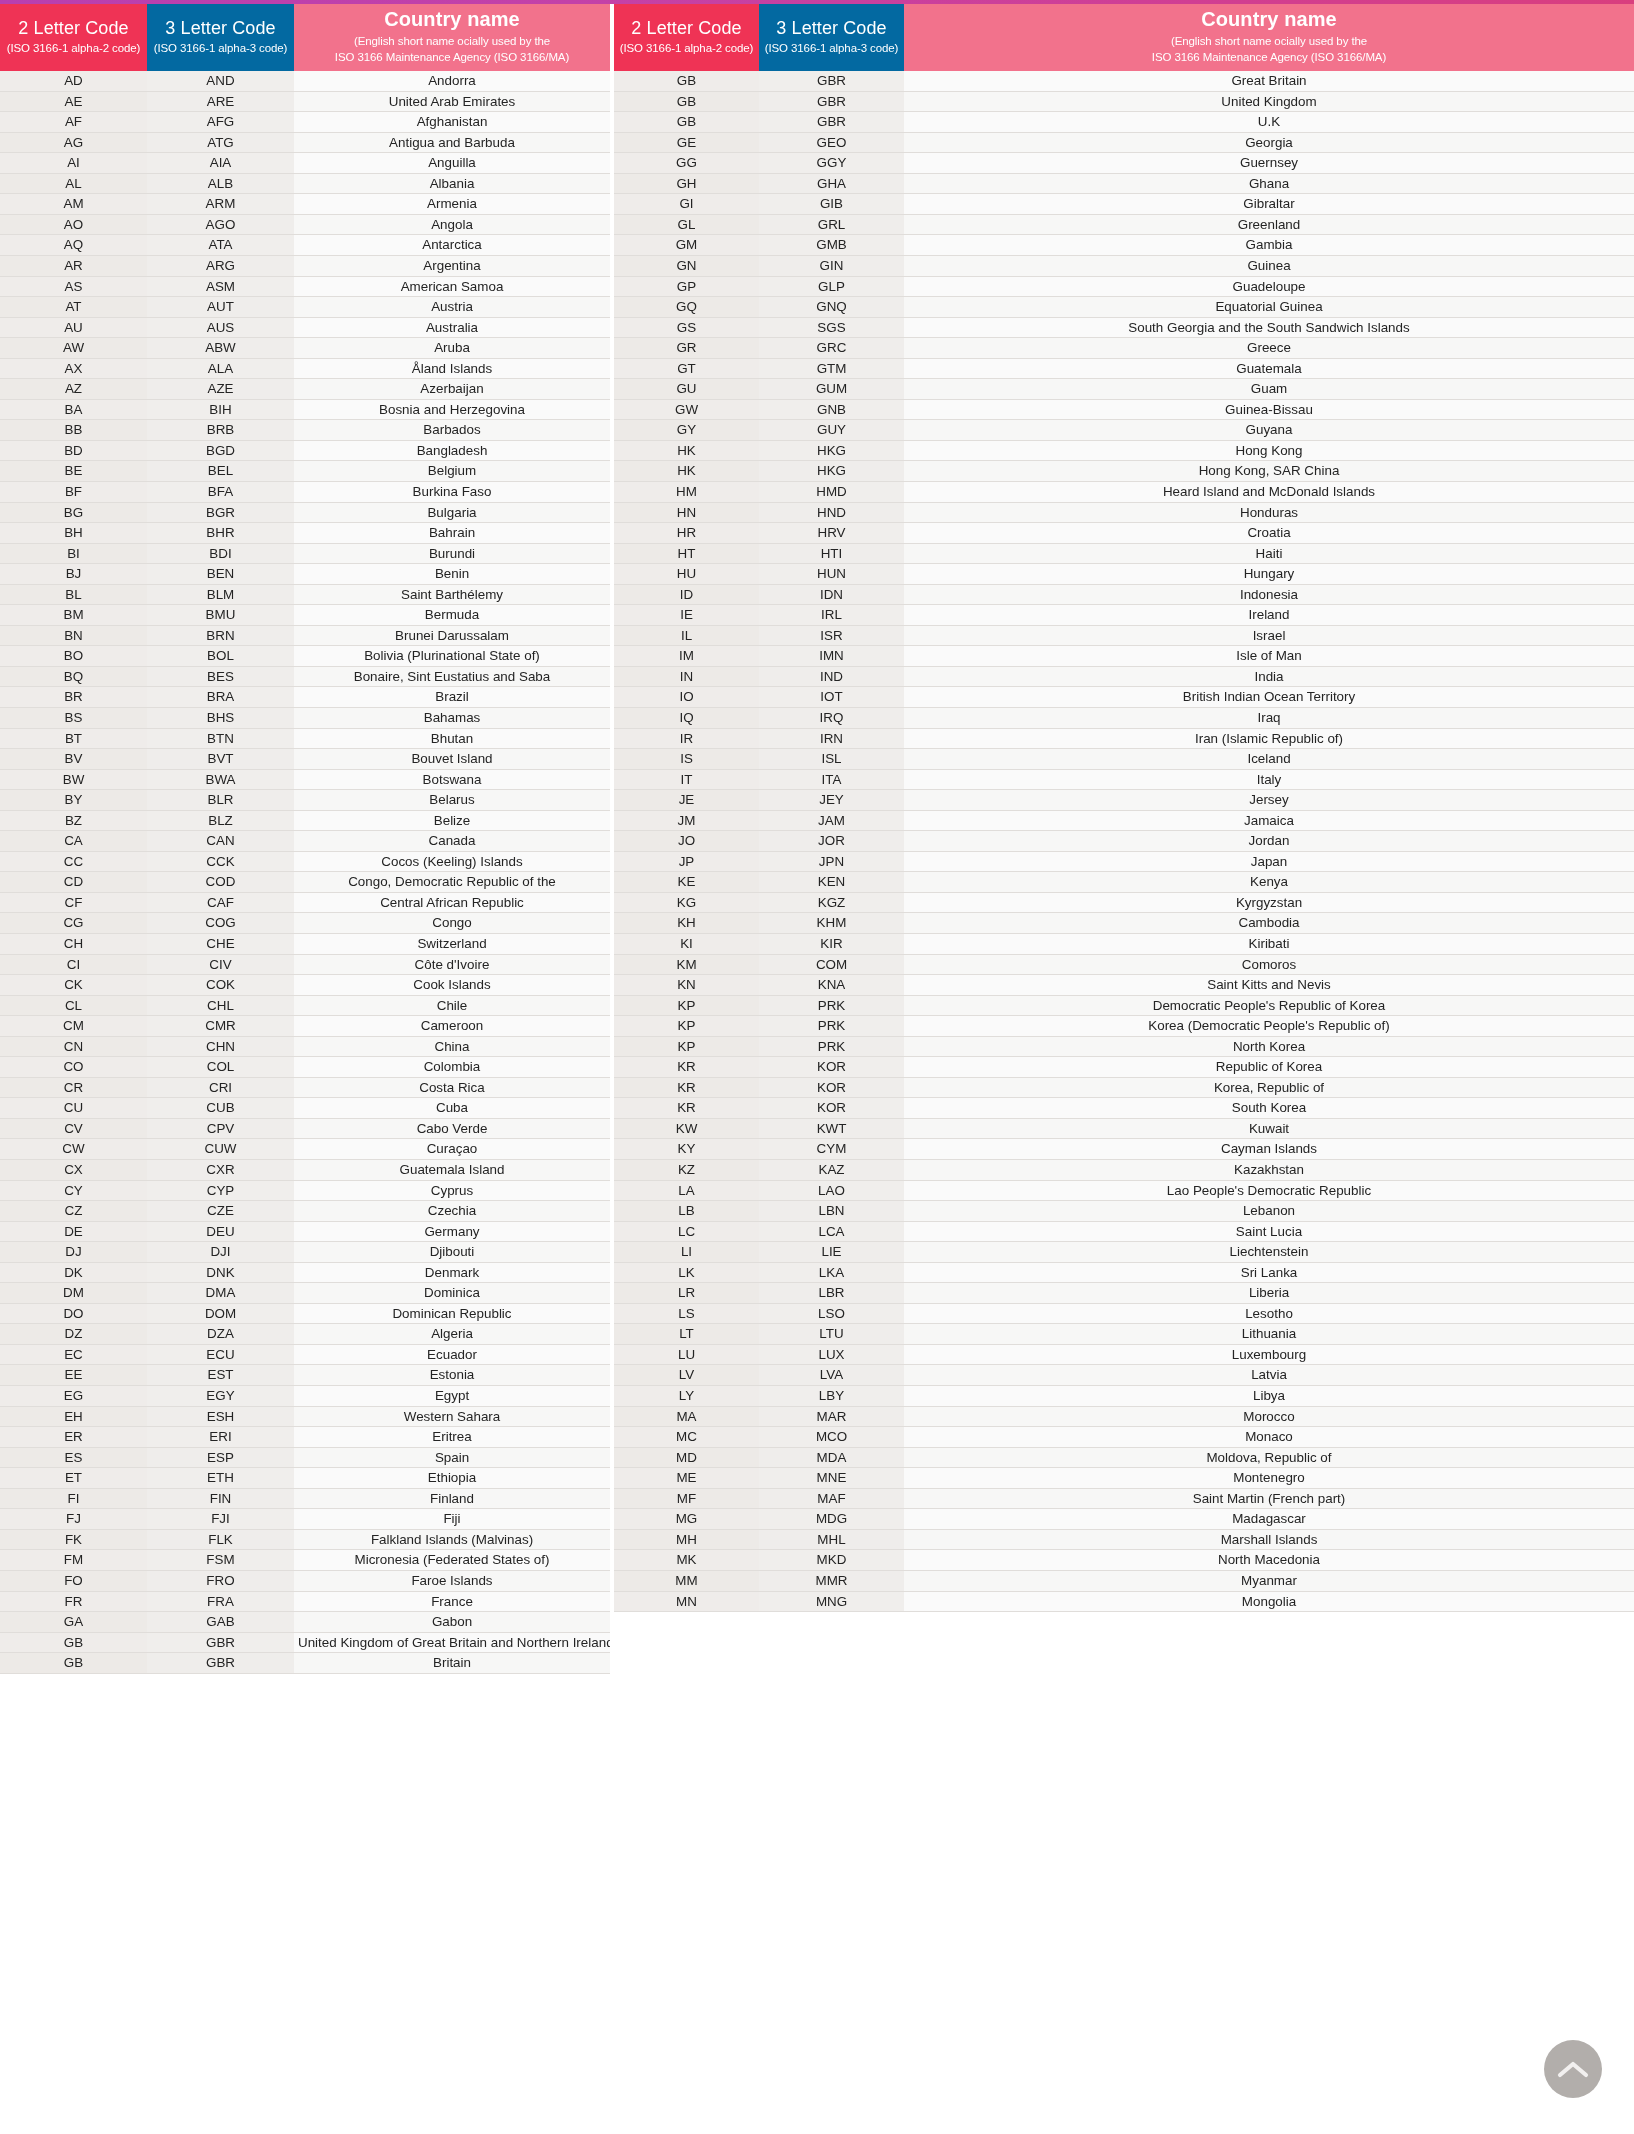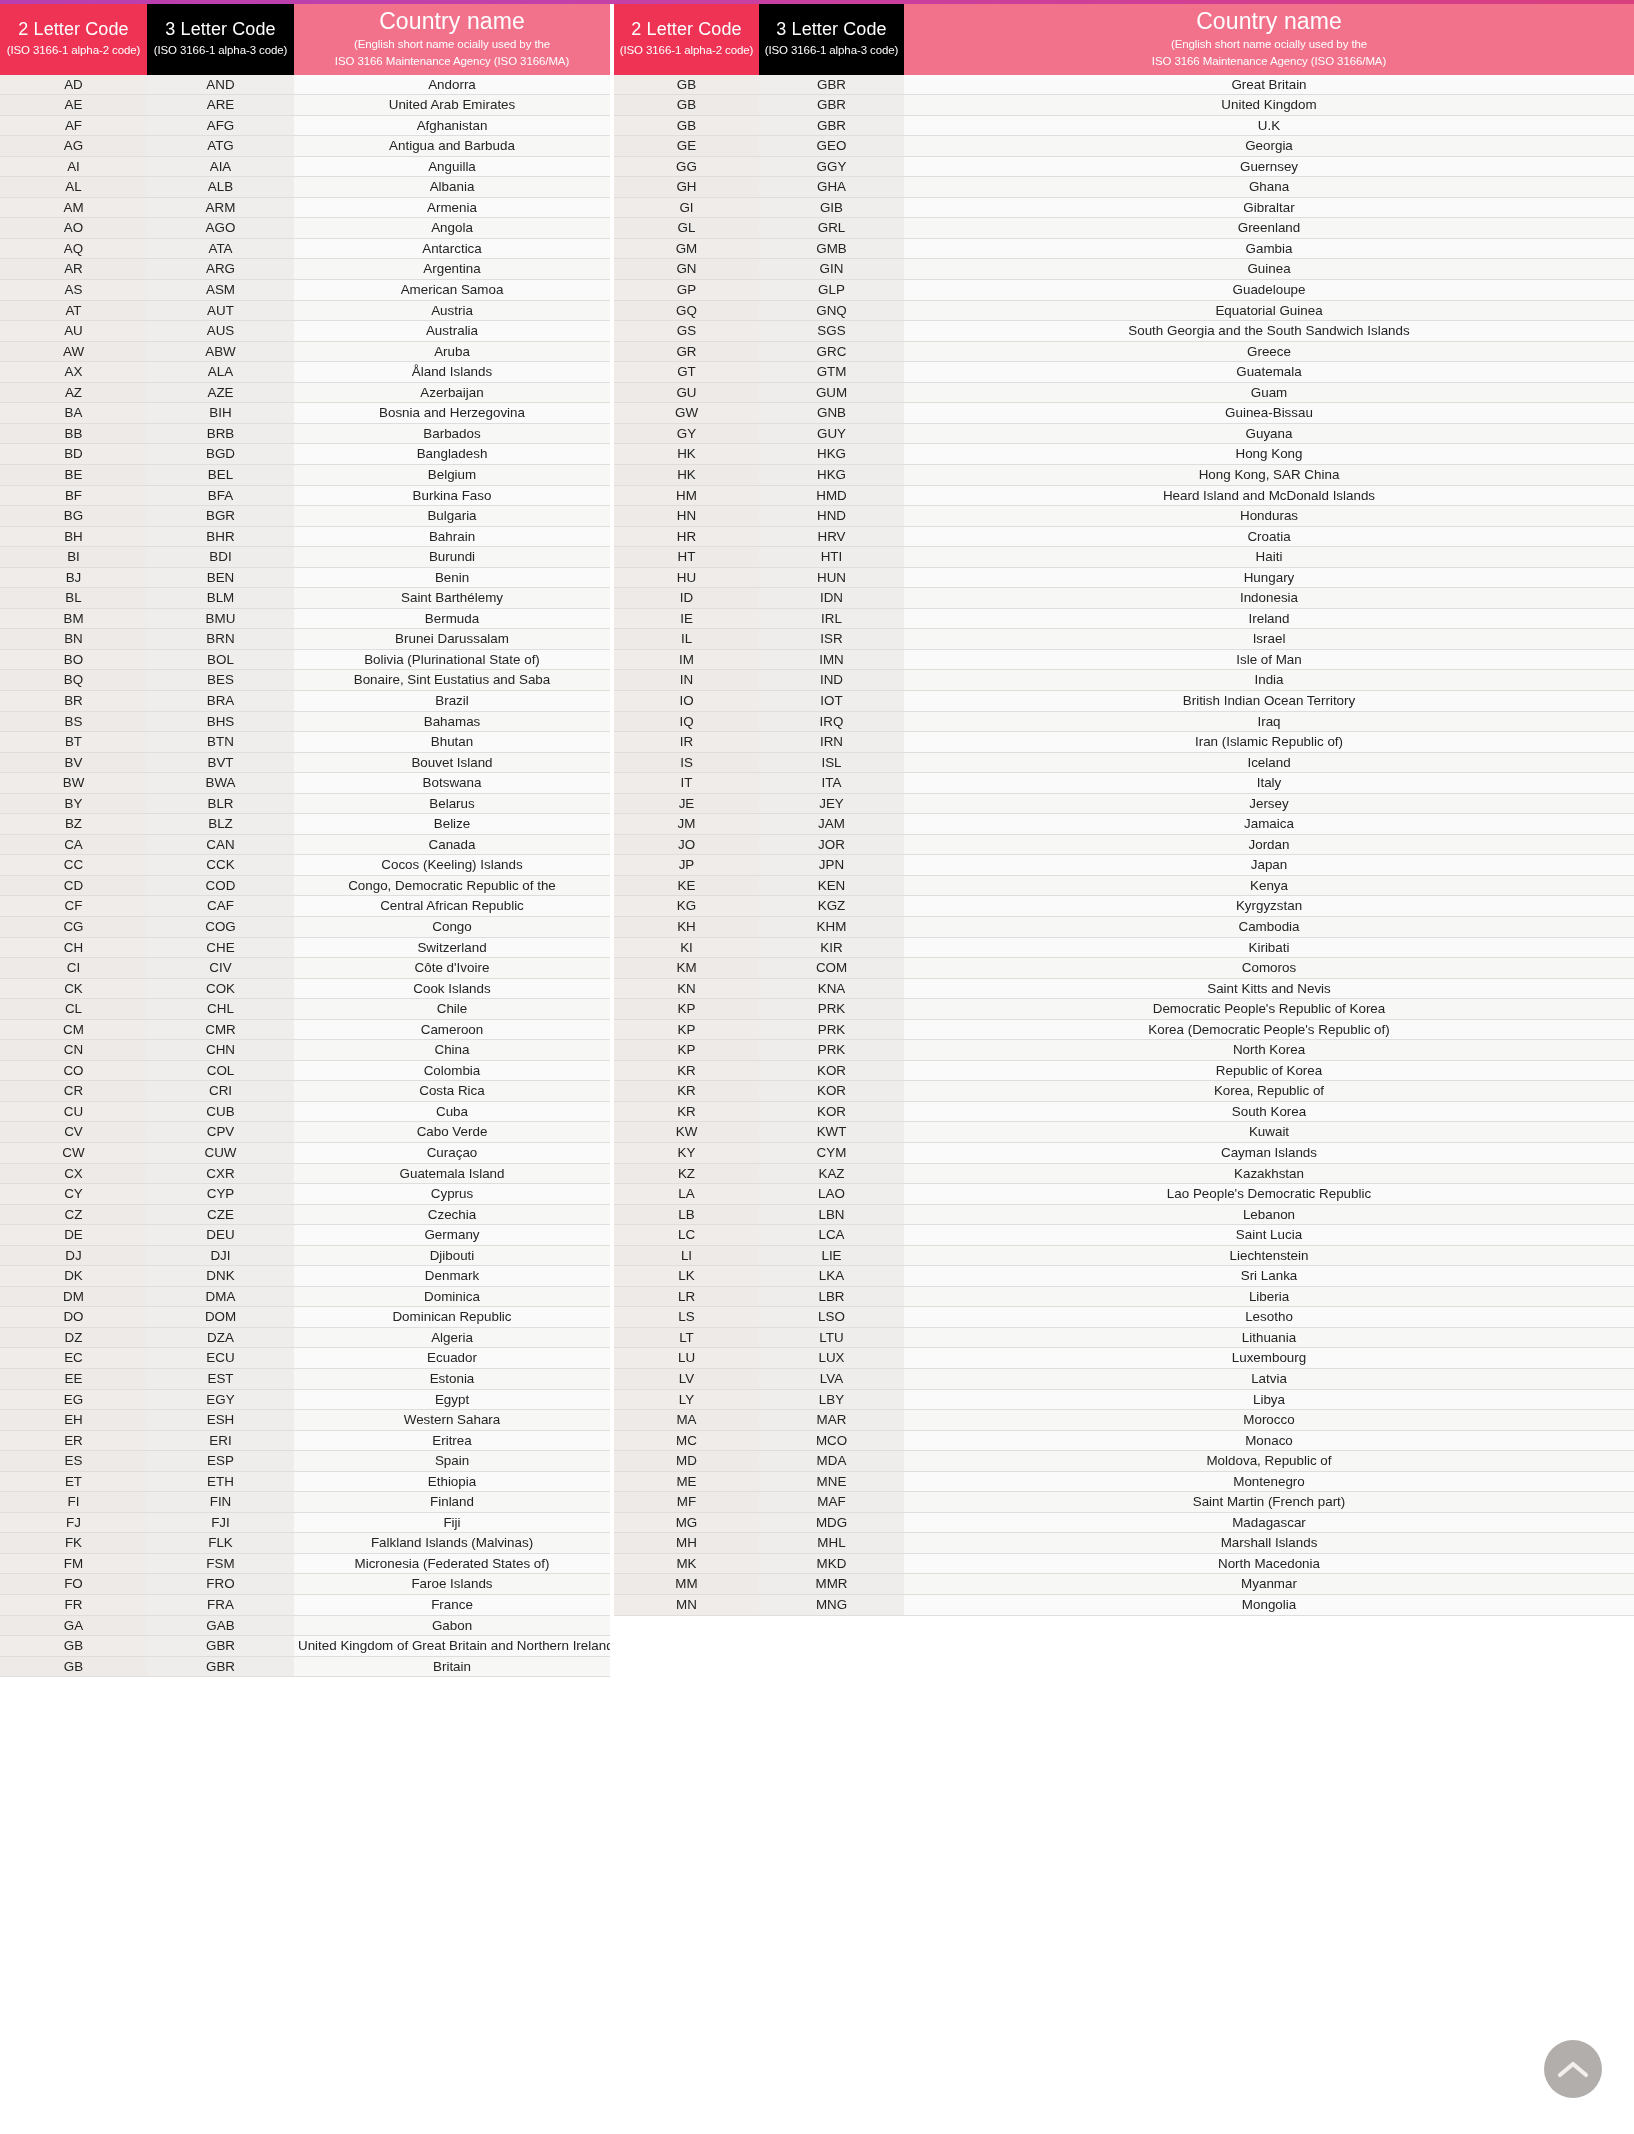--- a/index.html
+++ b/index.html
@@ -46,29 +46,29 @@
 
   thead th {
     color: #ffffff;
     font-weight: normal;
     text-align: center;
     vertical-align: middle;
     padding: 4px 4px 6px 4px;
     height: 50px;
   }
   th.h-code2 { background: #ef3355; }
-  th.h-code3 { background: #000000; }
+  th.h-code3 { background: #0369a1; }
   th.h-name  { background: #f2728c; }
   .h-main {
     display: block;
     font-size: 18px;
     line-height: 1.18;
     letter-spacing: .1px;
   }
-  .h-main.big { font-size: 23px; }
+  .h-main.big { font-size: 20px; font-weight: bold; }
   .h-sub {
     display: block;
     font-size: 11.5px;
     line-height: 1.28;
     margin-top: 2px;
     letter-spacing: -.1px;
   }
   tbody td {
     height: 19.55px;
     line-height: 19.55px;

